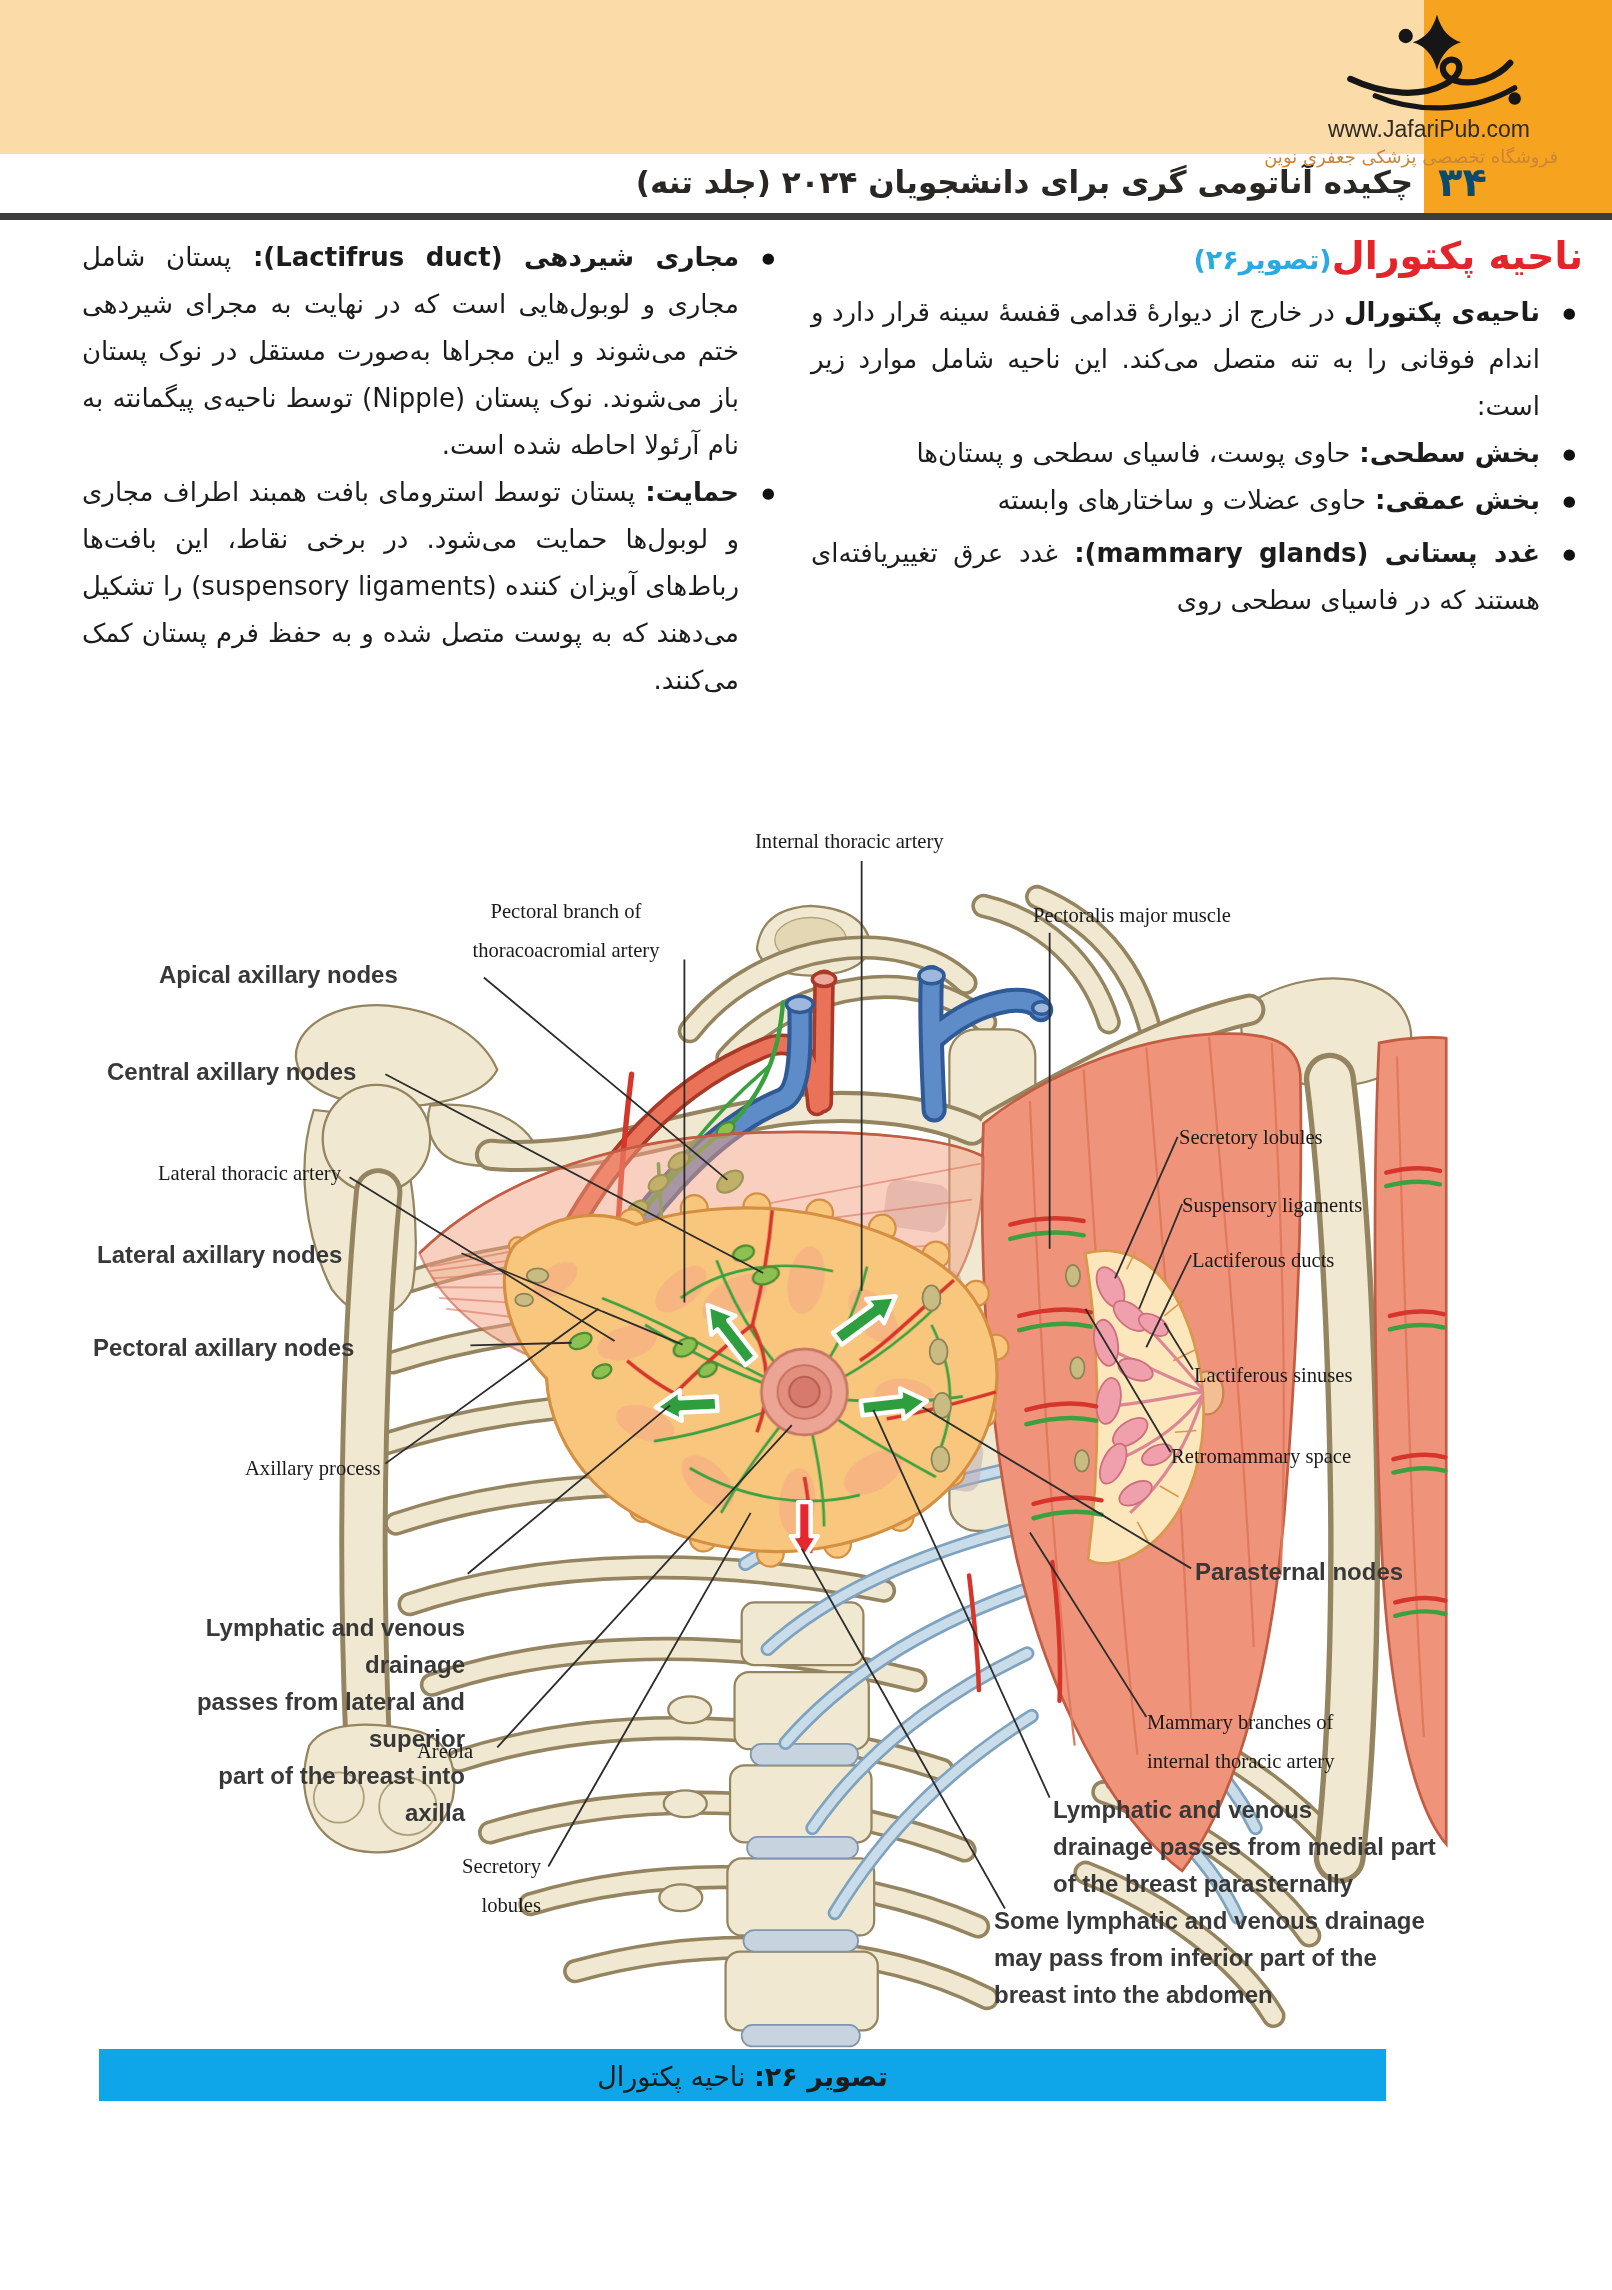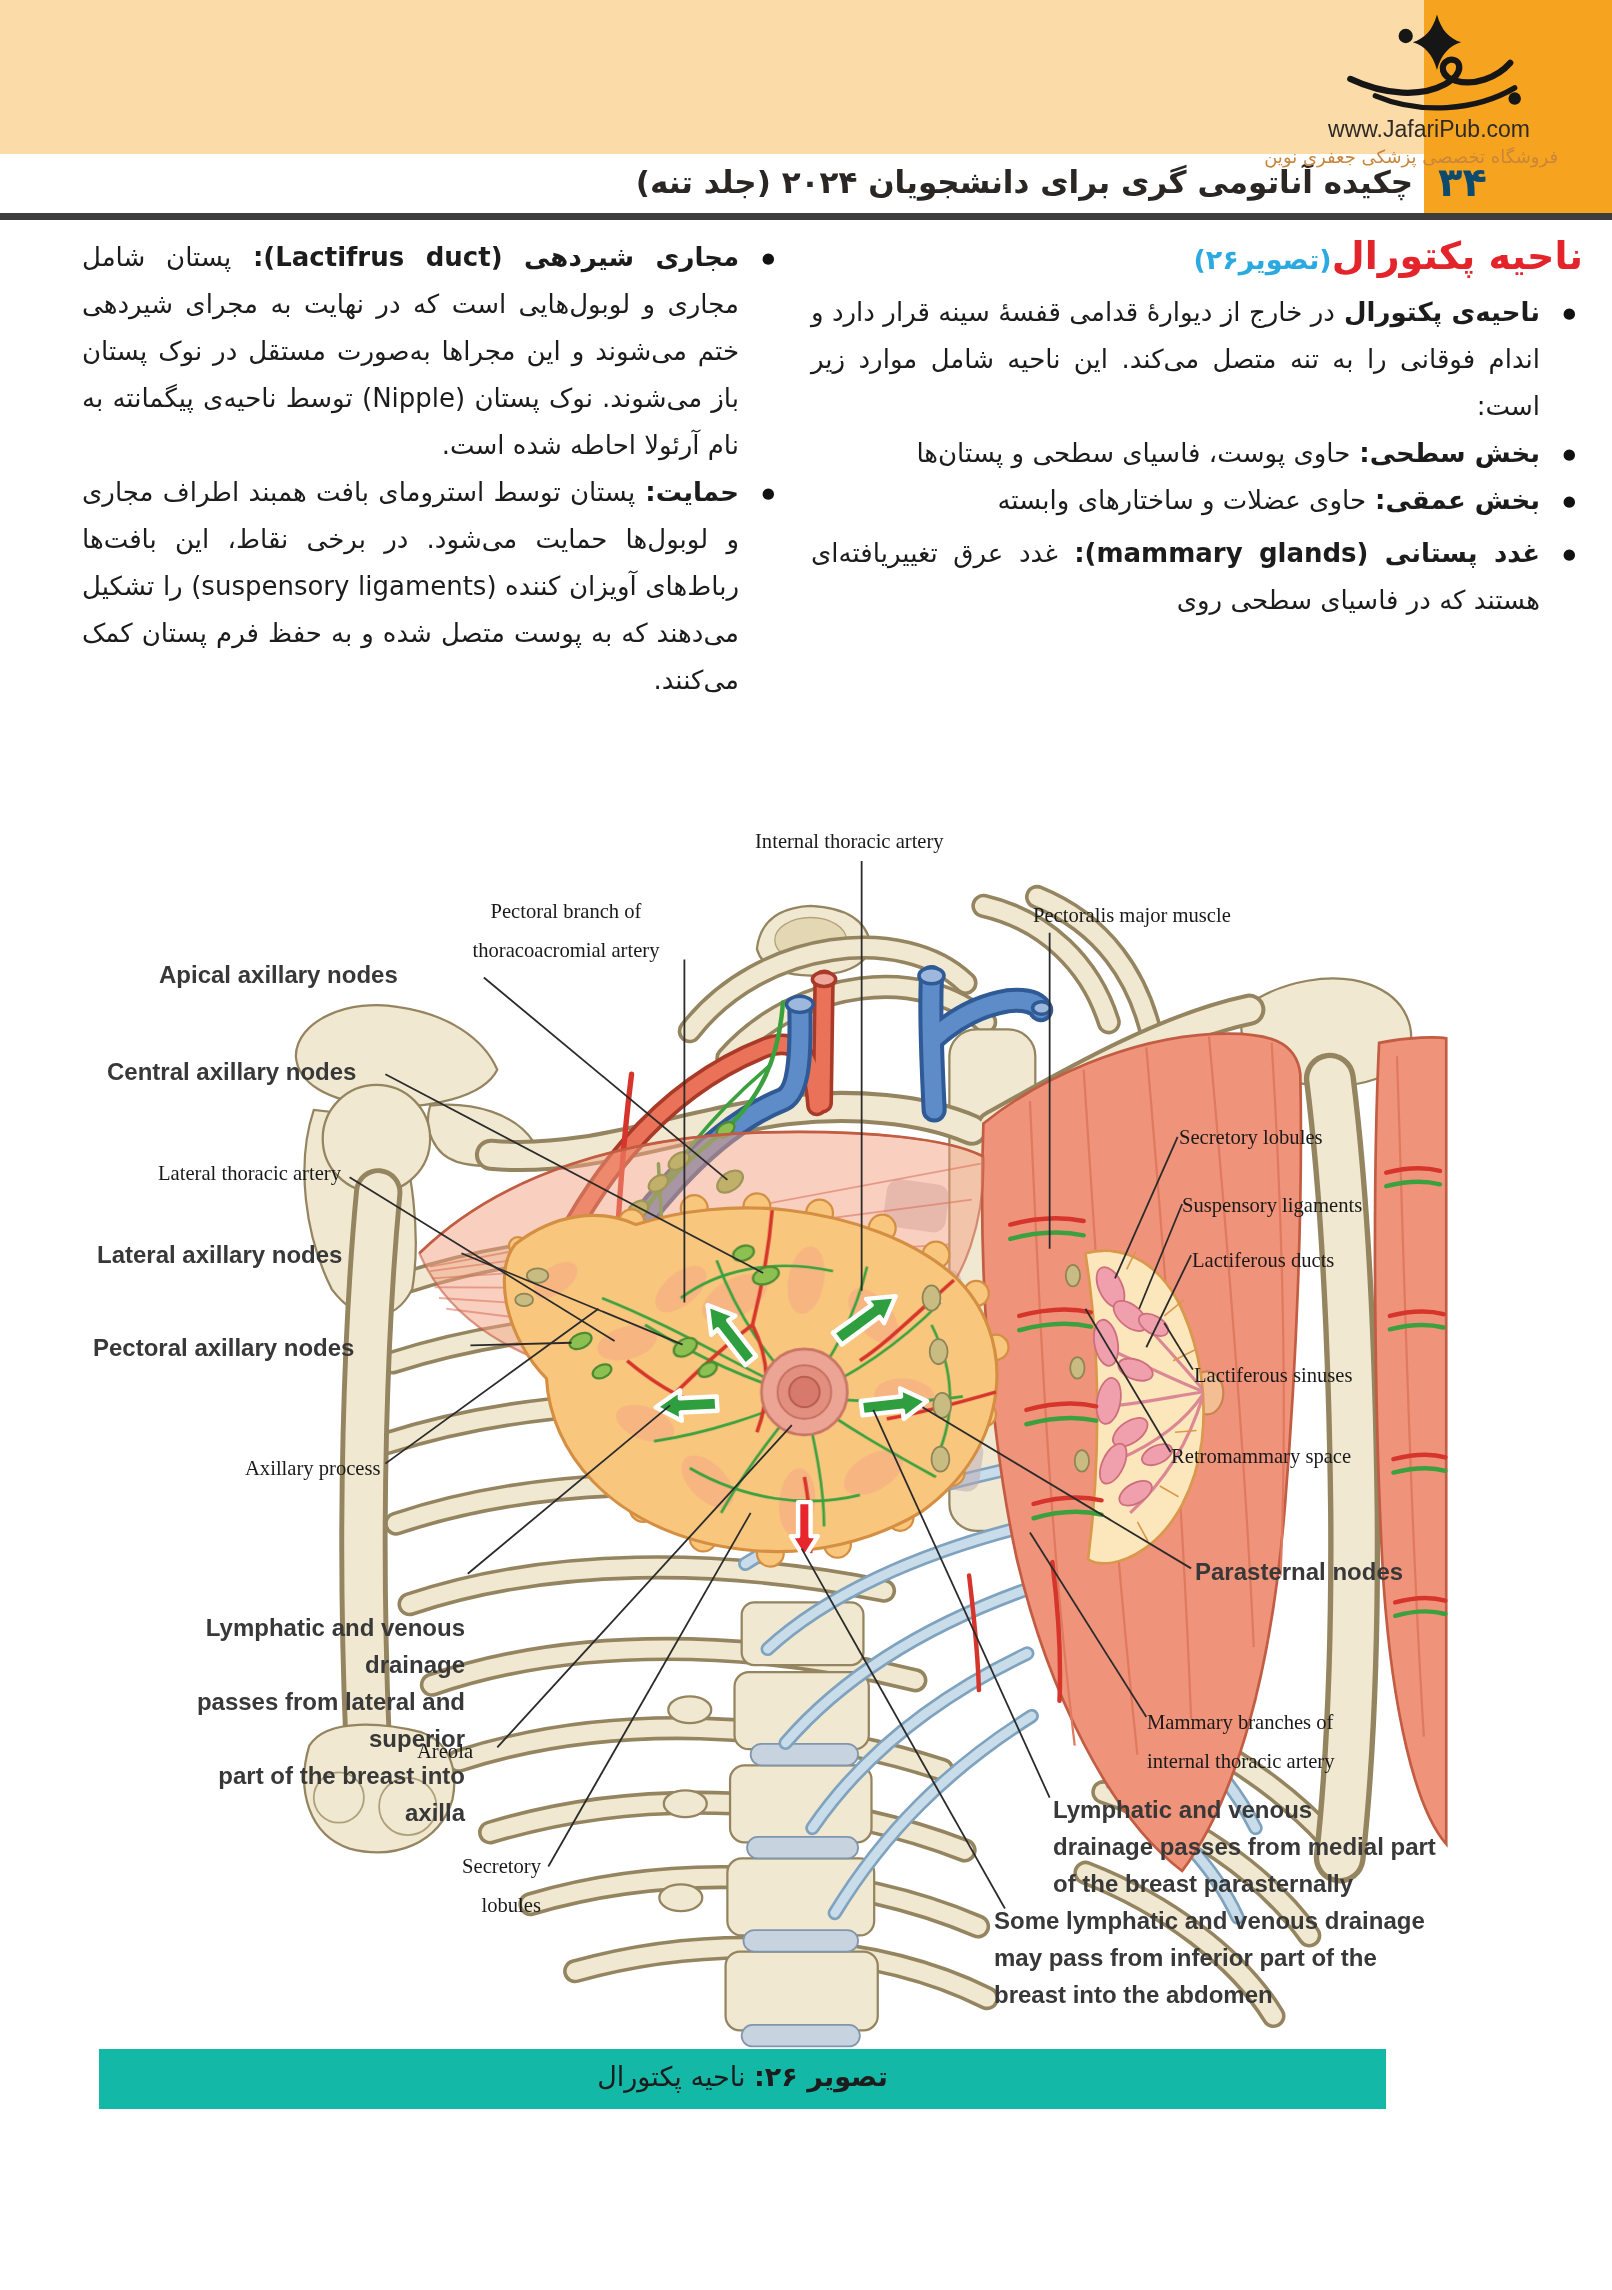--- a/index.html
+++ b/index.html
@@ -26,21 +26,21 @@
   ul.blist li{position:relative;padding-right:43px;margin:0;}
   .blt{position:absolute;right:7.2px;top:0.9px;font-size:15px;color:#111;}
   b{font-weight:bold;}
   
   .lbl{font-family:"Liberation Serif","DejaVu Serif",serif;font-size:20.6px;color:#1a1a1a;
        white-space:pre-line;line-height:39px;}
   .lblb{font-family:"Liberation Sans",sans-serif;font-weight:bold;font-size:24px;color:#383838;
         white-space:pre-line;line-height:37px;}
   .nowrap{white-space:nowrap;}
   
-  .caption{left:99px;top:2049px;width:1287px;height:60px;background:#14b8a6;direction:rtl;
+  .caption{left:99px;top:2049px;width:1287px;height:52px;background:#0ea5e9;direction:rtl;
            text-align:center;font-size:27px;line-height:56px;color:#1c1c1c;}
   svg{display:block;}
 </style>
 </head>
 <body>
 
 <div class="abs band"></div>
 <div class="abs band-orange"></div>
 
 <svg class="abs" style="left:1325px;top:10.7px;" width="215" height="109" viewBox="0 0 240 122">

